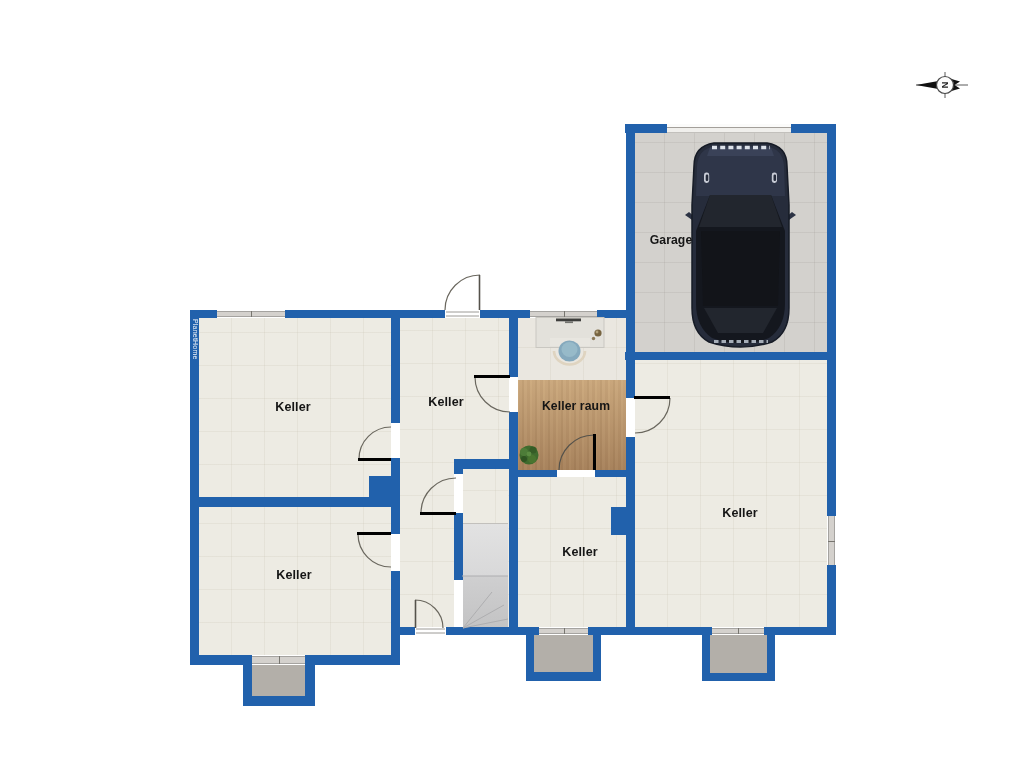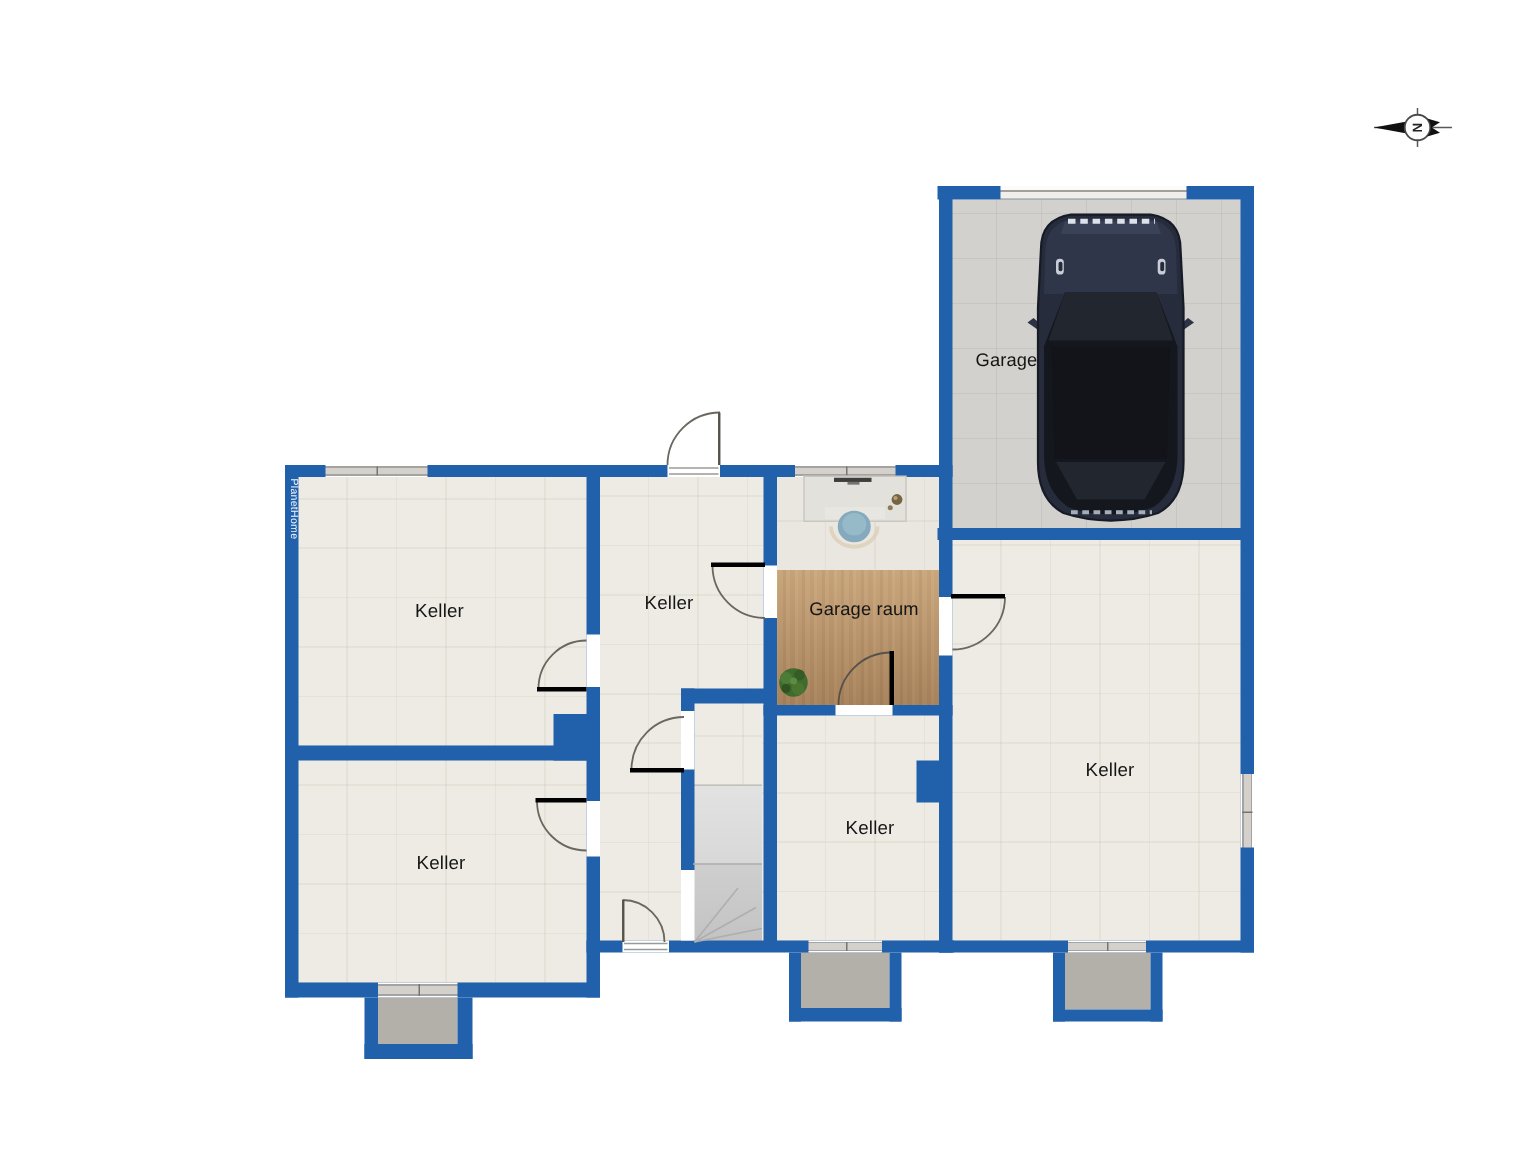--- a/index.html
+++ b/index.html
@@ -5,21 +5,21 @@
 <style>
 html,body{margin:0;padding:0;background:#ffffff;}
 #plan{position:relative;width:1024px;height:768px;background:#ffffff;overflow:hidden;
   font-family:"Liberation Sans",sans-serif;}
 .fl{position:absolute;background-color:#edebe3;
   background-image:
    repeating-linear-gradient(0deg, rgba(185,178,158,.16) 0 1px, transparent 1px 33px),
    repeating-linear-gradient(90deg, rgba(185,178,158,.16) 0 1px, transparent 1px 33px);}
 .w{position:absolute;background:#2161ac;}
 .op{position:absolute;background:#ffffff;}
-.lbl{position:absolute;transform:translate(-50%,-50%);font-weight:normal;font-size:12.5px;
+.lbl{position:absolute;transform:translate(-50%,-50%);font-weight:bold;font-size:12.5px;
   color:#151515;white-space:nowrap;letter-spacing:0.1px;}
 .winh{position:absolute;background:linear-gradient(180deg,#ffffff 0 12%,#a5a3a0 12% 23%,#d4d1cd 23% 77%,#a5a3a0 77% 88%,#ffffff 88%);}
 .winh .inner{position:absolute;left:50%;top:1px;bottom:1px;width:1px;background:#77756f;}
 .winv{position:absolute;background:linear-gradient(90deg,#ffffff 0 12%,#a5a3a0 12% 23%,#d4d1cd 23% 77%,#a5a3a0 77% 88%,#ffffff 88%);}
 .winv .inner{position:absolute;top:50%;left:1px;right:1px;height:1px;background:#77756f;}
 </style>
 </head>
 <body>
 <div id="plan">
 
@@ -265,21 +265,21 @@
 <circle cx="945" cy="85" r="8.5" fill="#fdfdfd" stroke="#4a4a4a" stroke-width="1.2"></circle>
 <path d="M951.5,79 L960,81.5 L954.5,85 L960,88.5 L951.5,91 A9,9 0 0 0 951.5,79 Z" fill="#111111"></path>
 <text x="945" y="85" font-family="Liberation Sans, sans-serif" font-weight="bold" font-size="9" fill="#222" text-anchor="middle" transform="rotate(-90 945 85)" dy="3.2">N</text>
 </g>
 </svg>
 
 <div class="lbl" style="left:293px;top:407px;">Keller</div>
 
 <div class="lbl" style="left:446px;top:402px;">Keller</div>
 
-<div class="lbl" style="left:576px;top:406px;font-size:12.2px;">Garage raum</div>
+<div class="lbl" style="left:576px;top:406px;font-size:12.2px;">Keller raum</div>
 
 <div class="lbl" style="left:580px;top:552px;">Keller</div>
 
 <div class="lbl" style="left:740px;top:513px;">Keller</div>
 
 <div class="lbl" style="left:294px;top:575px;">Keller</div>
 
 <div class="lbl" style="left:671px;top:240px;font-size:12.2px;">Garage</div>
 
 <div style="position:absolute;left:190px;top:319px;width:9px;height:60px;overflow:visible;">

